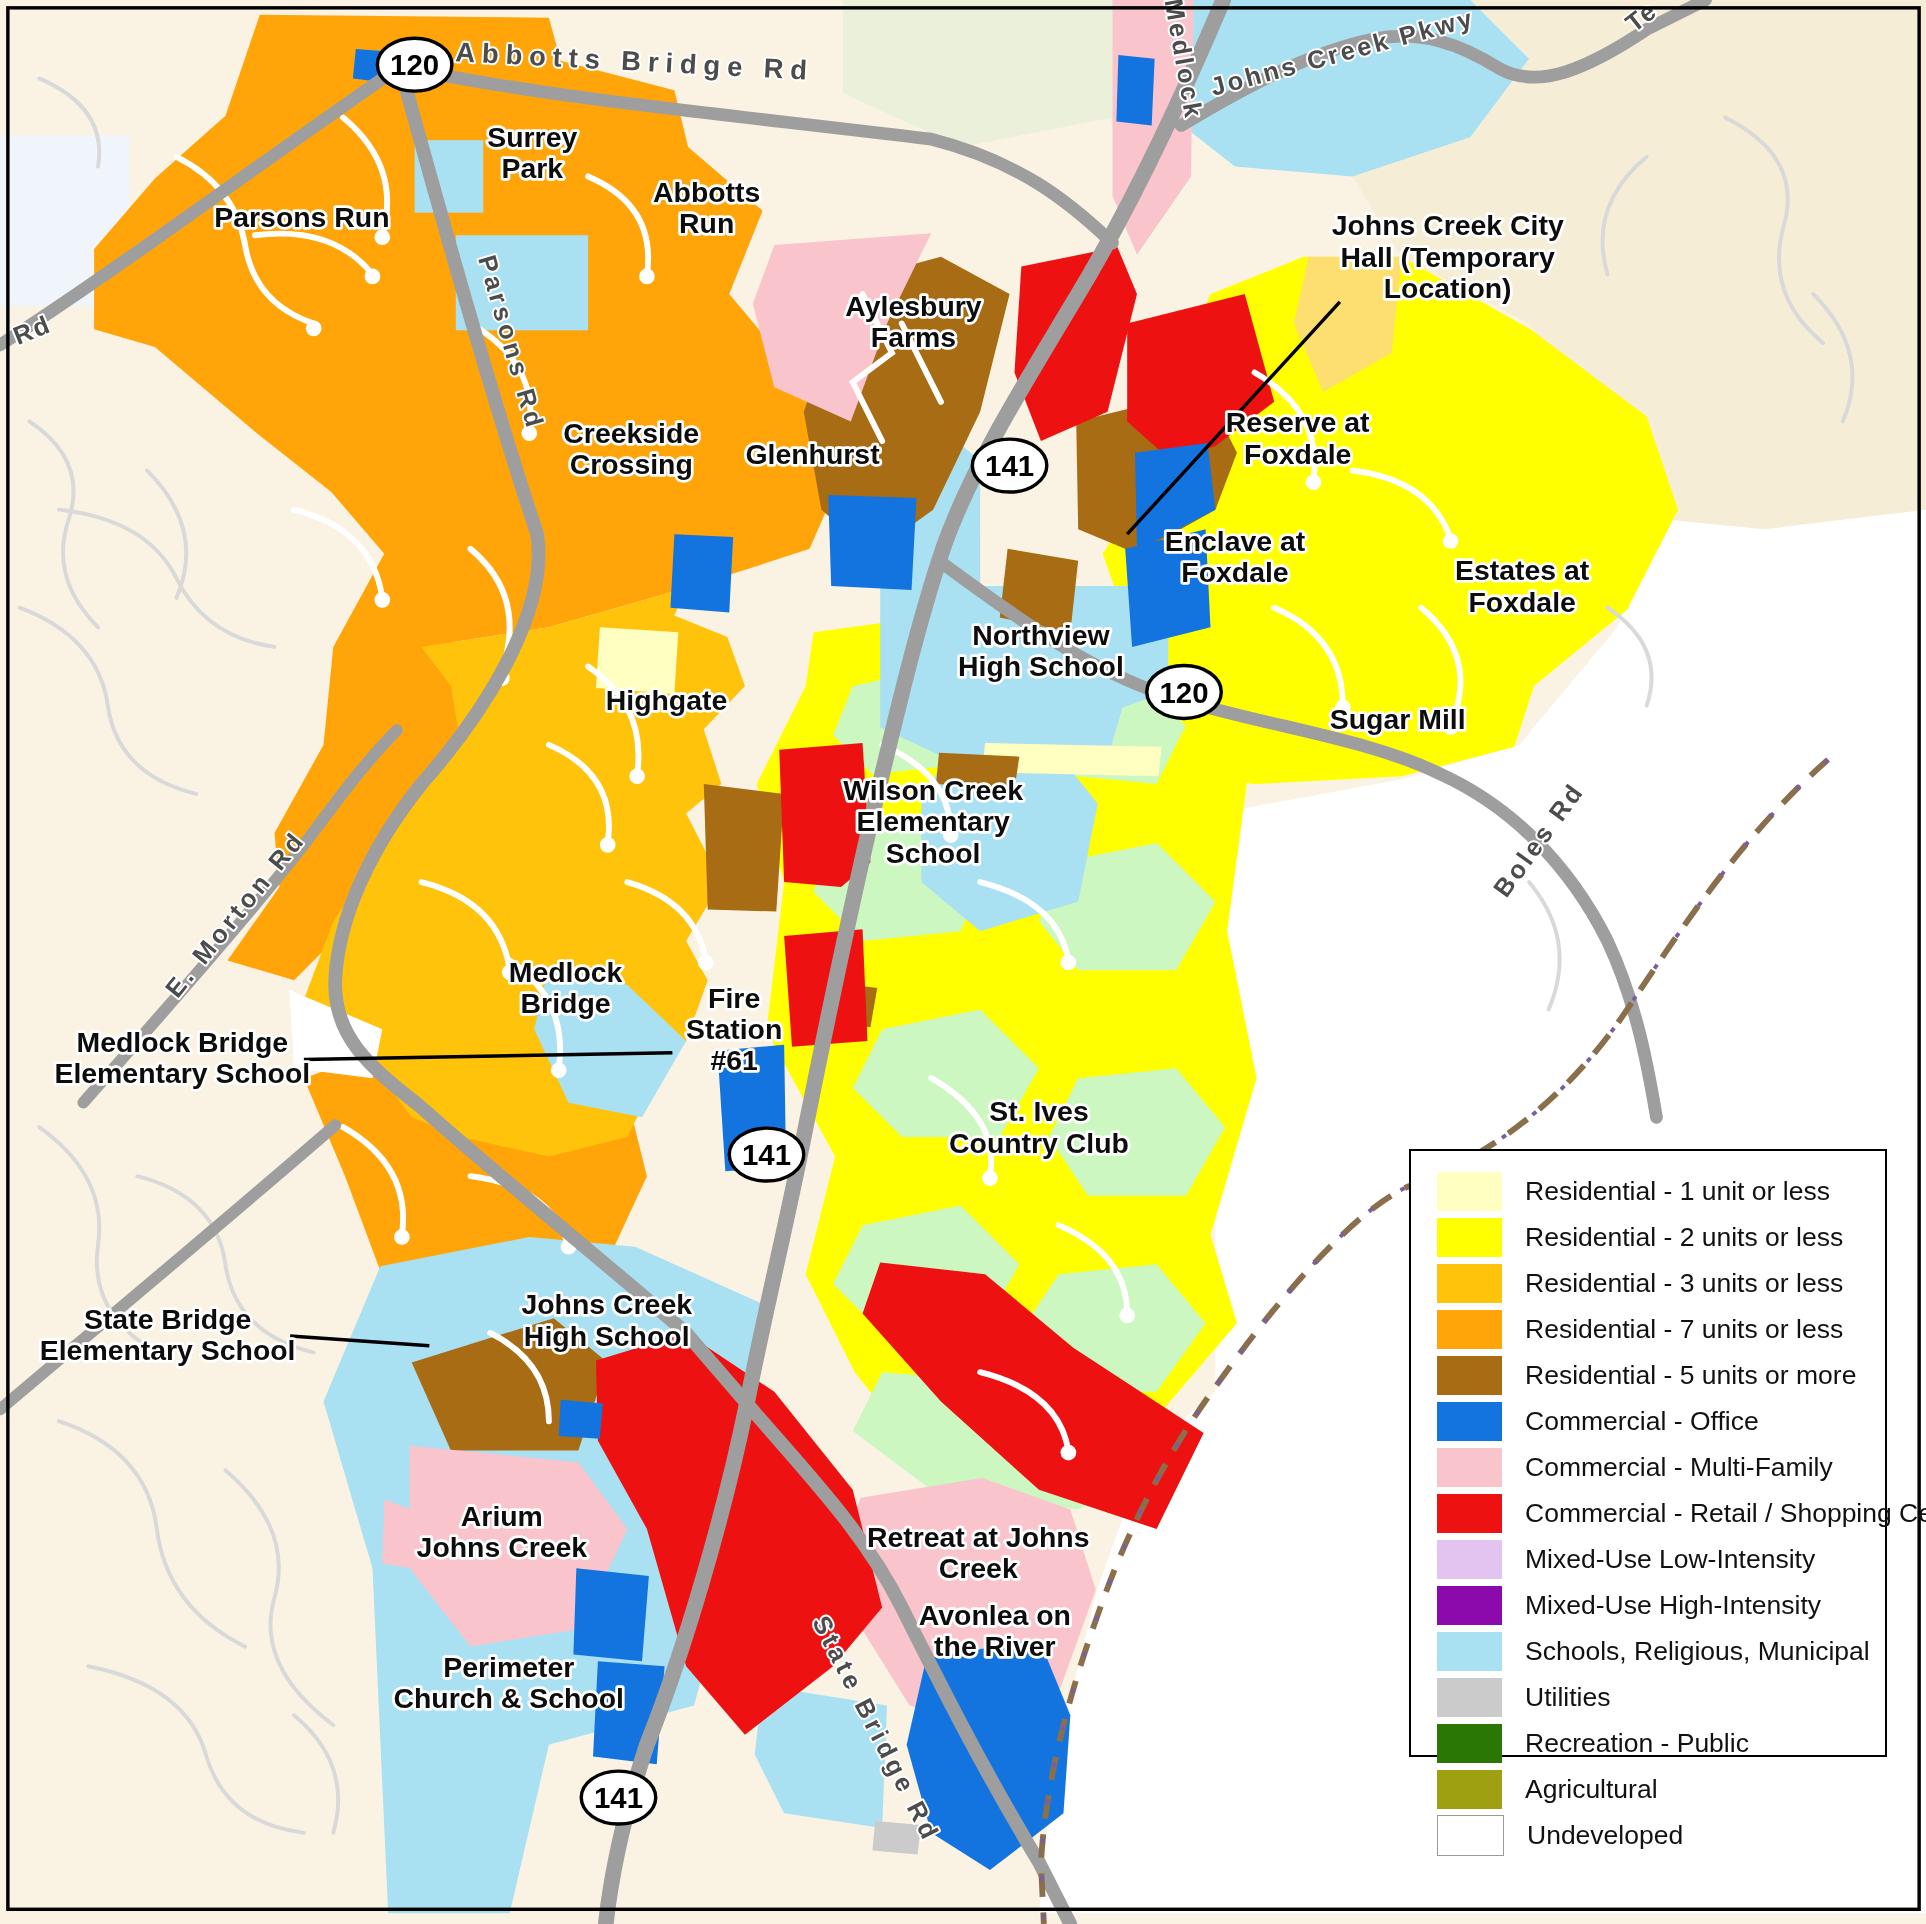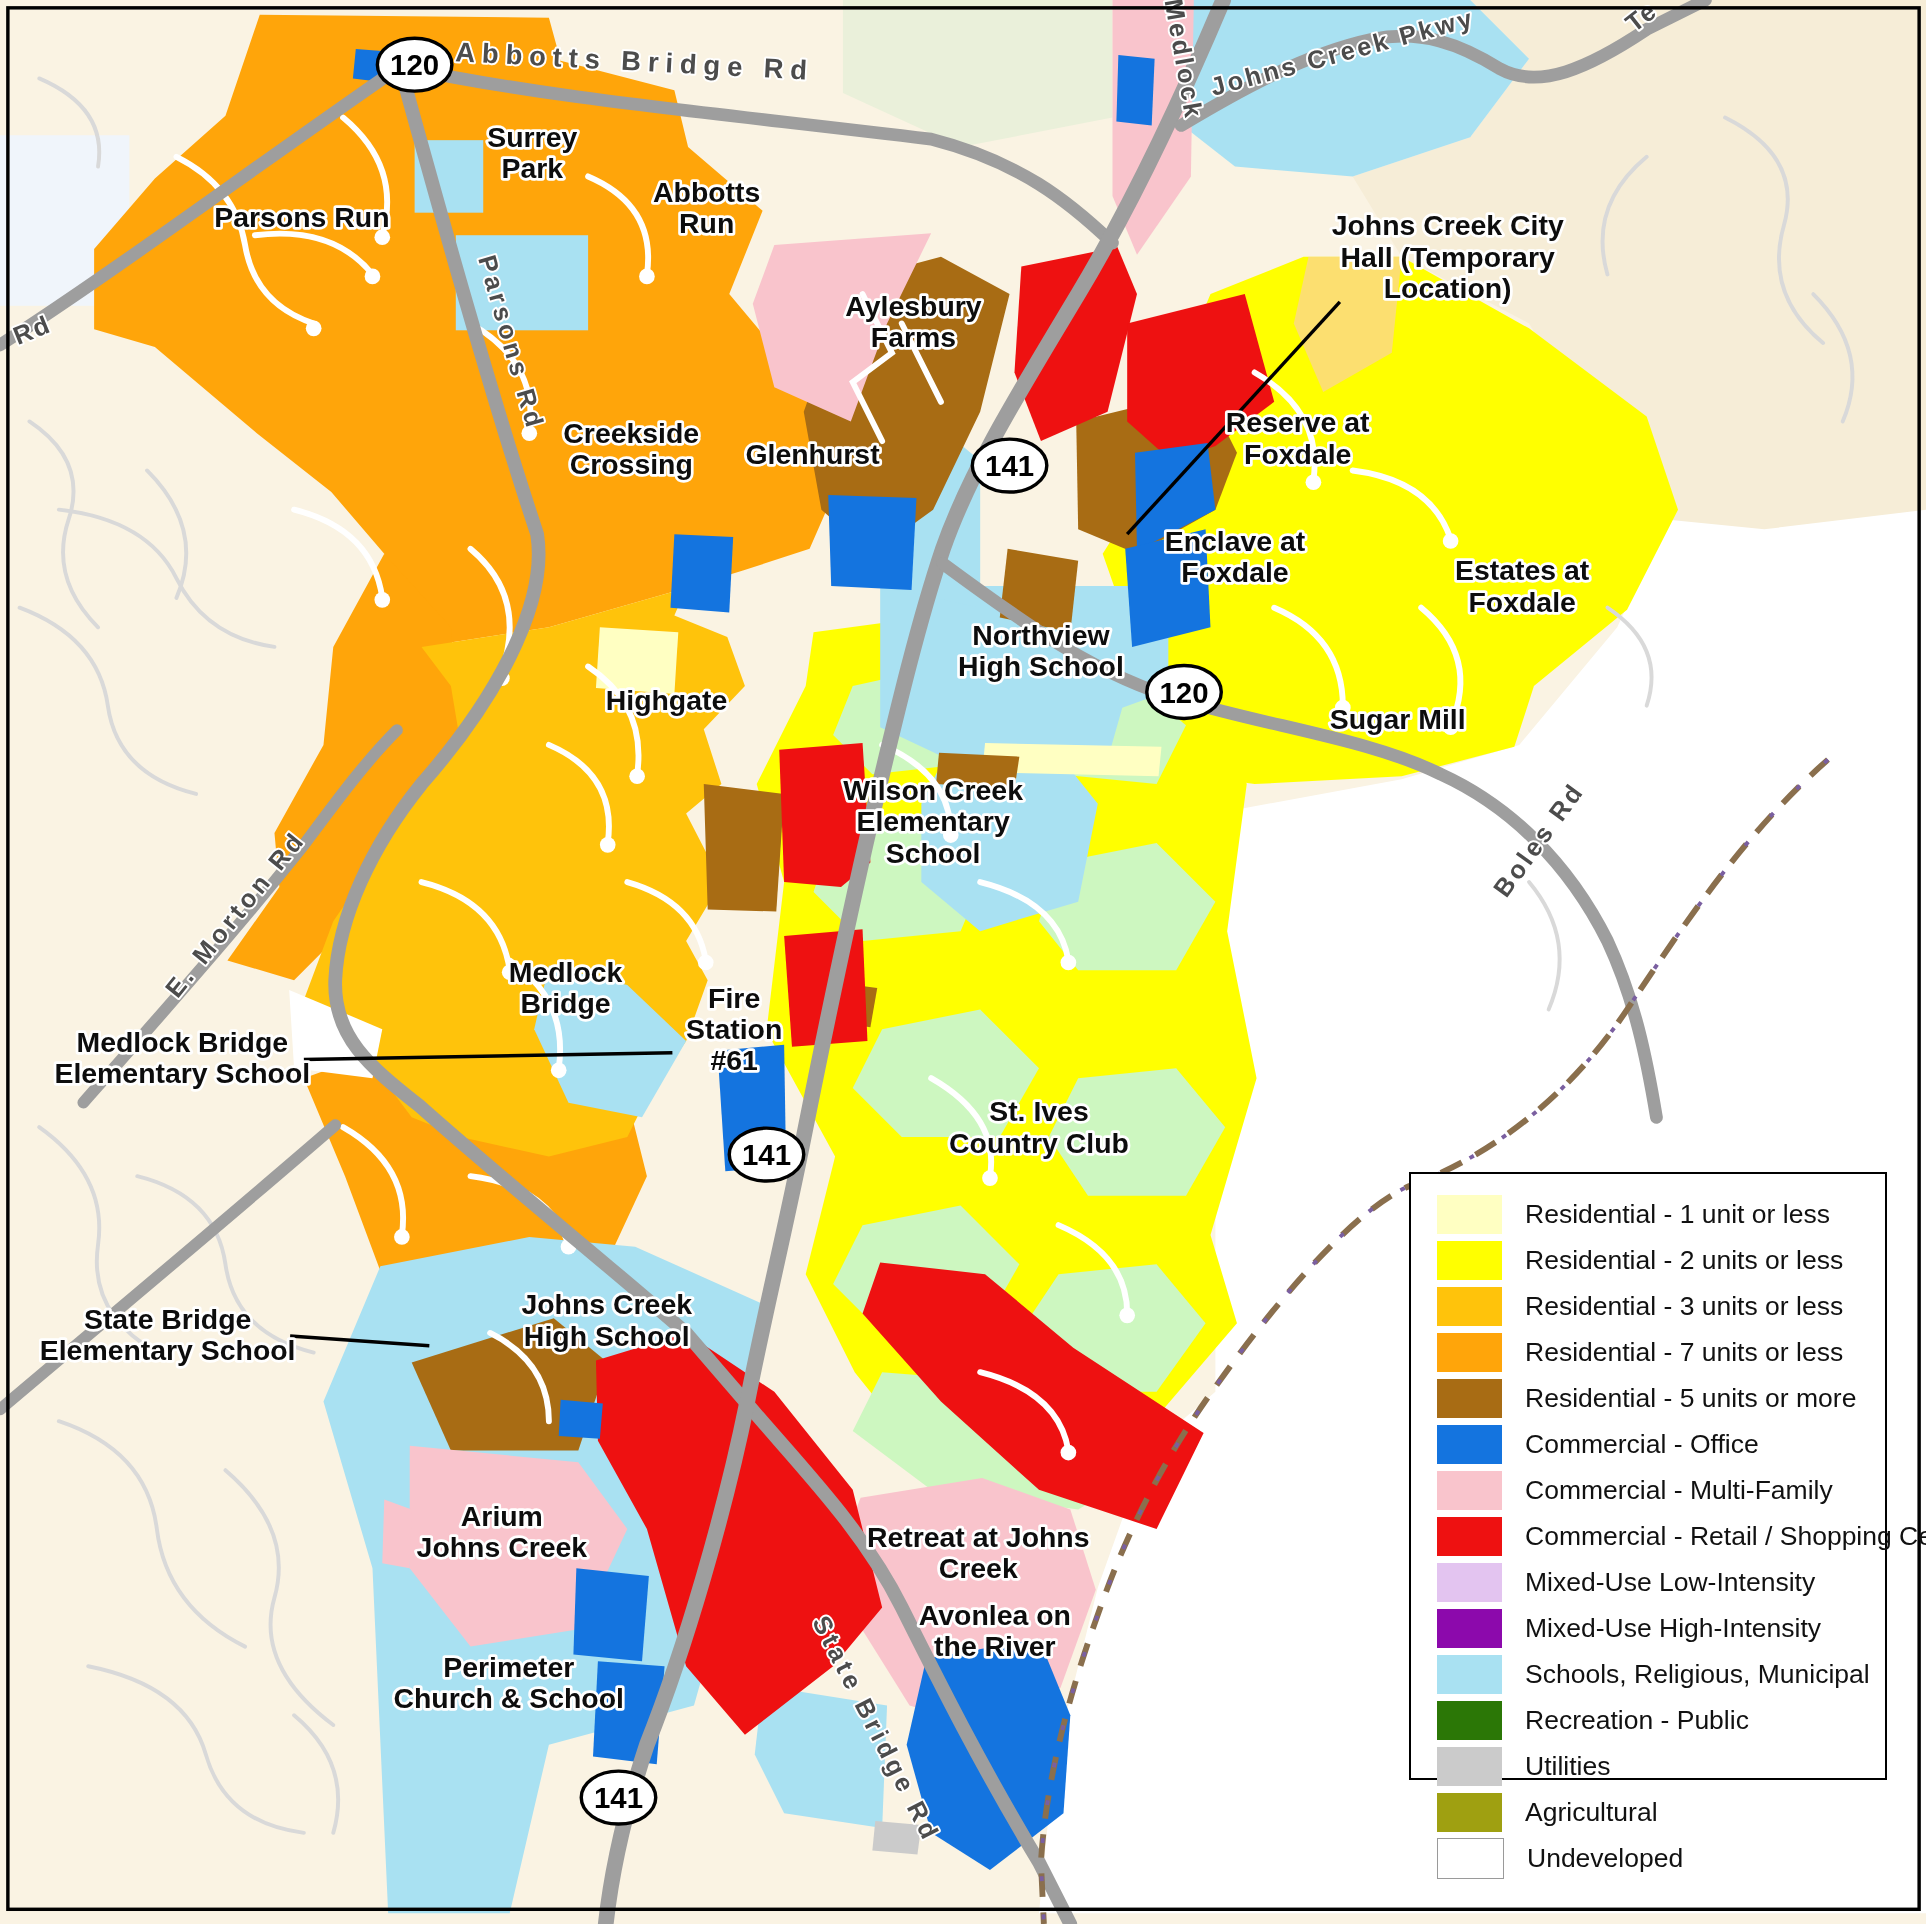--- a/index.html
+++ b/index.html
@@ -6,21 +6,21 @@
   #stage{position:relative;width:1927px;height:1924px;background:#fff;overflow:hidden;
          font-family:"Liberation Sans",sans-serif;}
   #map-svg{position:absolute;left:0;top:0;}
   text.place{font-weight:bold;font-size:29px;fill:#0d0d0d;stroke:#ffffff;stroke-width:5.5px;
              paint-order:stroke;stroke-linejoin:round;text-anchor:middle;}
   text.road{font-weight:bold;fill:#4c4c4c;stroke:#ffffff;stroke-width:4px;
             paint-order:stroke;stroke-linejoin:round;text-anchor:middle;}
   text.shield-num{font-weight:bold;font-size:30px;fill:#000;text-anchor:middle;}
   .lu{stroke:none;}
   #legend{position:absolute;left:1409px;top:1149px;width:478px;height:608px;background:#ffffff;
-          border:2px solid #000;box-sizing:border-box;padding:17.6px 0 0 25.5px;z-index:5;margin-top:23px;}
+          border:2px solid #000;box-sizing:border-box;padding:17.6px 0 0 25.5px;z-index:5;}
   .legend-row{display:flex;align-items:center;height:46px;}
   .swatch{width:65px;height:39px;flex:none;}
   .legend-label{margin-left:23.5px;font-size:26.5px;color:#111;white-space:nowrap;}
 </style>
 </head>
 <body>
 
 <div id="stage">
 
 <svg id="map-svg" width="1927" height="1924" viewBox="0 0 1966 1963" xmlns="http://www.w3.org/2000/svg">
@@ -322,29 +322,29 @@
     <span class="swatch" style="background: rgb(140, 9, 172);"></span>
     <span class="legend-label">Mixed-Use High-Intensity</span>
   </div>
 
   <div class="legend-row">
     <span class="swatch" style="background: rgb(169, 225, 242);"></span>
     <span class="legend-label">Schools, Religious, Municipal</span>
   </div>
 
   <div class="legend-row">
+    <span class="swatch" style="background: rgb(203, 203, 203);"></span>
+    <span class="legend-label">Utilities</span>
+  </div>
+
+  <div class="legend-row">
     <span class="swatch" style="background: rgb(43, 119, 6);"></span>
     <span class="legend-label">Recreation - Public</span>
   </div>
 
-  <div class="legend-row">
-    <span class="swatch" style="background: rgb(203, 203, 203);"></span>
-    <span class="legend-label">Utilities</span>
-  </div>
-
 
   <div class="legend-row">
     <span class="swatch" style="background: rgb(159, 160, 17);"></span>
     <span class="legend-label">Agricultural</span>
   </div>
 
   <div class="legend-row">
     <span class="swatch" style="background: rgb(255, 255, 255); border: 1px solid rgb(154, 154, 154);"></span>
     <span class="legend-label">Undeveloped</span>
   </div>

